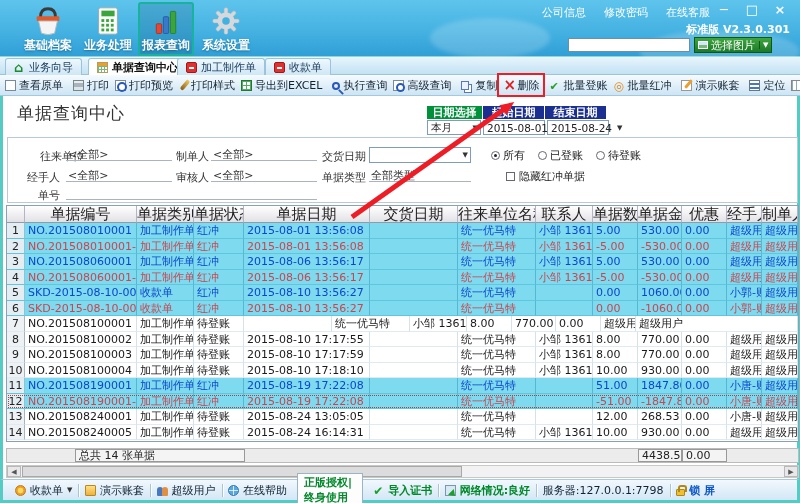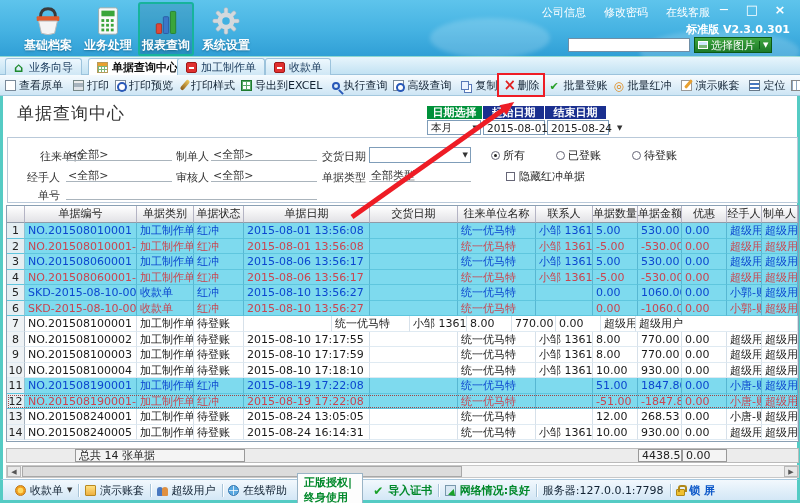--- a/index.html
+++ b/index.html
@@ -83,32 +83,32 @@
   #date-combos { display:flex; margin-top:1px; }
   .combo { height:15px; background:#fff; border:1px solid #7f9db9; display:flex; align-items:center; margin-right:2px; cursor:pointer; }
   .combo .cv { padding:0 3px; white-space:nowrap; font-size:10.5px; }
   .combo .arr { margin-left:auto; font-size:7px; color:#333; padding:0 2px; }
   .combo.c1 { width:54px; } .combo.c2 { width:62px;gap:8px; } .combo.c3 { width:62px; }
 
   #filter-panel { position:absolute; left:4px; top:41px; width:791px; height:66px; border:1px solid #b9c9d9; background:#fff; }
   .f-label { position:absolute; color:#333; text-align:right; }
   .f-value { position:absolute; border-bottom:1px solid #aab4bc; color:#333; padding-left:2px; height:14px; white-space:nowrap; overflow:hidden; cursor:text; }
   #delivery-combo { position:absolute; left:361px; top:9px; width:102px; height:16px; }
-  #status-radio { position:absolute; left:483px; top:10px; display:flex; gap:31px; }
+  #status-radio { position:absolute; left:483px; top:10px; display:flex; gap:13px; }
   .radio-opt { display:flex; align-items:center; cursor:pointer; }
   .radio-circ { width:9px; height:9px; border:1px solid #667; border-radius:50%; margin-right:3px; position:relative; background:#fff; }
   .radio-circ.sel::after { content:""; position:absolute; left:2px; top:2px; width:3px; height:3px; border-radius:50%; background:#222; }
   #hide-reversed { position:absolute; left:483px; top:31px; display:flex; align-items:center; cursor:pointer;padding-left:15px; }
   #hide-reversed .chk { width:9px; height:9px; border:1px solid #667; background:#fff; margin-right:4px; }
 
   
   #grid { position:absolute; left:3px; top:109px; width:793px; height:237px; border:1px solid #8aa0b4; background:#fff; overflow:hidden; }
   #grid-head { display:flex; height:17px; }
   .hcell { background:linear-gradient(#ffffff,#e2e2e6); border-right:1px solid #b4b4c4; border-bottom:1px solid #909aa8;
-    font-size:11px; text-align:center; line-height:16px; white-space:nowrap; overflow:hidden; cursor:pointer; flex:none; }
+    font-size:15px; text-align:center; line-height:16px; white-space:nowrap; overflow:hidden; cursor:pointer; flex:none; }
   .trow { display:flex; height:15.5px; cursor:pointer; }
   .tcell { flex:none; font-size:11px; line-height:15px; padding-left:3px; white-space:nowrap; overflow:hidden;
     border-right:1px solid rgba(140,170,195,.35); border-bottom:1px solid #dfeaf2; }
   .rownum { background:#eef2f5; color:#222; text-align:center; padding-left:0; border-right:1px solid #a8b4c0; }
   .trow.hl .tcell { background:#7edaee; border-bottom:1px solid #5fc6de; border-right:1px solid rgba(40,140,175,.45); }
   .trow.hl .rownum { background:#e4eef2; }
   .trow.focused { outline:1px dotted #a04545; outline-offset:-2px; }
   .c-blue { color:#0b46cf; } .c-red { color:#c94550; } .c-norm { color:#1a1a1a; }
 
   #summary-row { position:absolute; left:3px; top:352px; width:793px; height:15px; background:#ececec; border:1px solid #bbb; }

